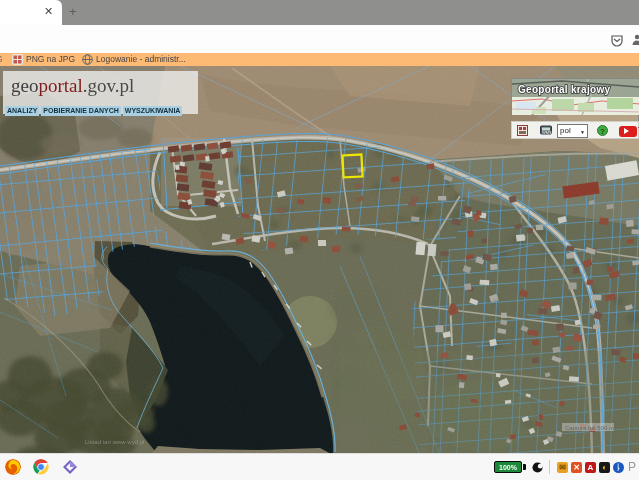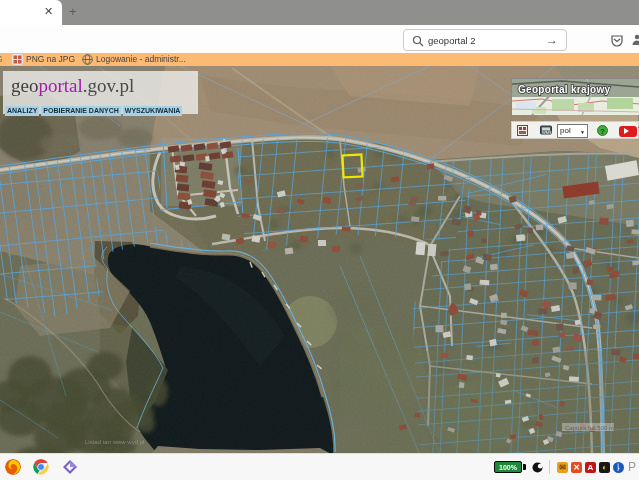--- a/index.html
+++ b/index.html
@@ -13,49 +13,41 @@
 #urlbar .url b { color:#2b2b2b; font-weight:bold; }
 #star { position:absolute; right:7px; top:3px; font-size:12px; color:#555; }
 #searchbar { position:absolute; left:403px; top:4px; width:164px; height:22px; background:#fff; border:1px solid #c9c9ce; border-radius:4px; }
 #searchbar .q { position:absolute; left:24px; top:5px; font-size:9.5px; color:#333; }
 #searchbar .arr { position:absolute; right:8px; top:3px; font-size:12px; color:#444; }
 #bookmarks { position:absolute; left:0; top:53px; width:639px; height:13px; background:#fdba74; font-size:8.5px; color:#444; }
 .bm { position:absolute; top:1px; white-space:nowrap; }
 #mapwrap { position:absolute; left:0; top:66px; width:639px; height:389px; }
 #logo { position:absolute; left:3px; top:71px; width:195px; height:43px; background:rgba(240,240,238,0.78); }
 #logotext { position:absolute; left:8px; top:4px; font-family:"Liberation Serif", serif; font-size:19px; color:#4a4a4a; }
-#logotext .blue { color:#a21caf; }
+#logotext .blue { color:#7f1d1d; }
 #lbtns { position:absolute; left:2px; top:28px; white-space:nowrap; }
 #lbtns span { display:inline-block; background:#a9cfe2; color:#12303f; font-size:7px; font-weight:bold; padding:1.5px 2px; margin-right:2px; }
 #mini { position:absolute; left:511px; top:78px; width:128px; height:52px; border:1px solid #888; }
 #minitools { position:absolute; left:511px; top:121px; width:128px; height:18px; background:#f1f1ee; border:1px solid #cfcfc8; }
 #cookie { position:absolute; left:0px; top:437px; width:639px; height:15px; background:#ececec; font-size:9.5px; color:#333; text-align:center; line-height:15px; }
 #cookie a { color:#1a56b0; text-decoration:underline; }
 #taskbar { position:absolute; left:0; top:453px; width:639px; height:27px; background:#f7f7f7; border-top:1px solid #e0e0e0; }
 .ticon { position:absolute; top:5px; width:16px; height:16px; border-radius:50%; }
 #batt { position:absolute; left:494px; top:7px; width:28px; height:12px; background:#1d8a3a; border:1px solid #0a0a0a; border-radius:2px; color:#fff; font-size:7px; font-weight:bold; text-align:center; line-height:11px; }
 .tray { position:absolute; top:8px; width:11px; height:11px; border-radius:2px; font-size:8px; color:#fff; text-align:center; line-height:11px; font-weight:bold; }
 </style></head>
 <body>
 <div id="stage">
   <div id="tabbar">
       <div id="tab">
         <span id="tabx">✕</span>
       </div>
       <span id="plus">+</span>
     </div>
   <div id="toolbar">
-    <div id="searchbar">
-      <svg width="12" height="12" style="position:absolute;left:8px;top:5px">
-          <circle cx="5" cy="5" r="3.5" fill="none" stroke="#555" stroke-width="1.2"></circle>
-          <line x1="8" y1="8" x2="11" y2="11" stroke="#555" stroke-width="1.2"></line>
-        </svg>
-      <span class="q">geoportal 2</span>
-        <span class="arr">→</span>
-    </div>
     <svg width="14" height="14" style="position:absolute;left:610px;top:8px">
         <path d="M2,3 h10 v5 a5,5 0 0 1 -10,0 Z" fill="none" stroke="#555" stroke-width="1.2"></path>
         <path d="M4,6 l3,2.5 L10,6" fill="none" stroke="#555" stroke-width="1.2"></path>
       </svg>
     <svg width="10" height="12" style="position:absolute;left:632px;top:9px">
         <circle cx="5" cy="3" r="2.2" fill="#666"></circle>
         <path d="M0.5,11 a4.5,4.5 0 0 1 9,0 Z" fill="#666"></path>
       </svg>
   </div>
   <div id="bookmarks">

